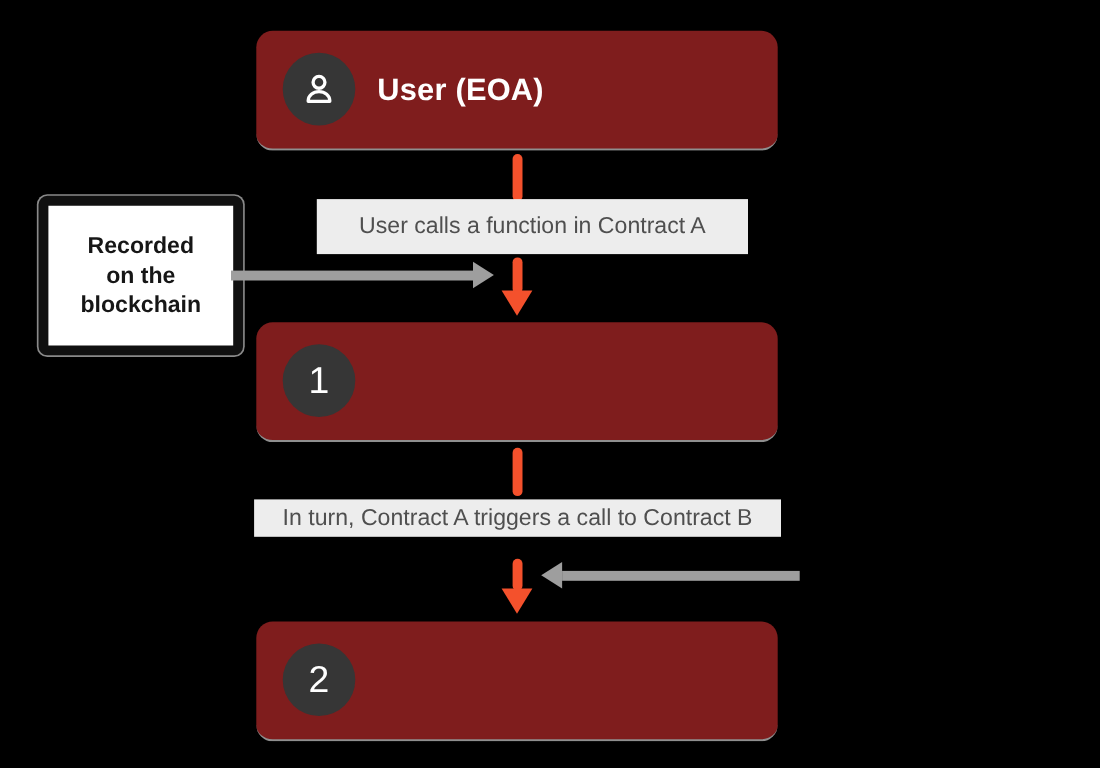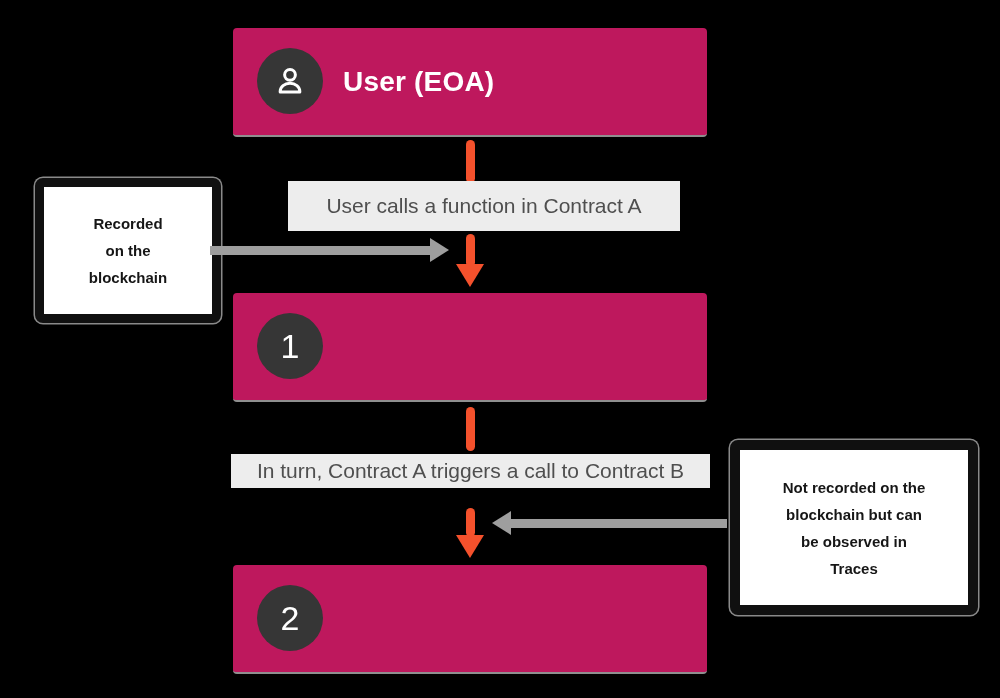--- a/index.html
+++ b/index.html
@@ -3,21 +3,21 @@
 <meta charset="utf-8">
 <style>
   html,body{margin:0;padding:0;background:#000;}
   .canvas{
     position:relative;width:1000px;height:698px;background:#000;overflow:hidden;
     font-family:"Liberation Sans", sans-serif;
   }
   
   .node{
     position:absolute;left:233px;width:474px;height:107px;
-    background:#be185d;border-radius:4px;
+    background:#7f1d1d;border-radius:15px;
     border-bottom:2px solid #8f8f8f;
     display:flex;align-items:center;
   }
   .node-user{top:28px;}
   .node-a{top:293px;}
   .node-b{top:565px;}
   .badge{
     position:absolute;left:24px;top:20px;width:66px;height:66px;border-radius:50%;
     background:#363636;display:flex;align-items:center;justify-content:center;
   }
@@ -52,21 +52,21 @@
   .g-left{left:210px;top:246px;width:220px;}
   .g-right{left:511px;top:519px;width:216px;}
   .ghead{position:absolute;width:0;height:0;border-top:12px solid transparent;border-bottom:12px solid transparent;}
   .gh-right{left:430px;top:238px;border-left:19px solid #9E9E9E;}
   .gh-left{left:492px;top:511px;border-right:19px solid #9E9E9E;}
   
   .note{
     position:absolute;background:#fff;border:9px solid #101010;border-radius:8px;
     box-shadow:0 0 0 1.5px #8a8a8a;
     display:flex;flex-direction:column;align-items:center;justify-content:center;
-    color:#161616;font-weight:700;font-size:15px;line-height:27px;text-align:center;
+    color:#161616;font-weight:700;font-size:21px;line-height:27px;text-align:center;
   }
   .note-left{left:35px;top:178px;width:168px;height:127px;}
   .note-right{left:730px;top:440px;width:228px;height:155px;border-width:10px;}
   .avatar-svg{display:block;}
 </style>
 </head>
 <body>
 
 <div class="canvas">
 
@@ -97,26 +97,20 @@
     <div class="badge">
       <span class="num">1</span>
     </div>
   </div>
 
   <div class="oshaft o2a"></div>
   <div class="flow-label l2">In turn, Contract A triggers a call to Contract B</div>
   <div class="oshaft o2b"></div>
   <div class="ohead oh2"></div>
 
-  <div class="note note-right">
-    <div>Not recorded on the</div>
-    <div>blockchain but can</div>
-    <div>be observed in</div>
-    <div>Traces</div>
-  </div>
   <div class="gshaft g-right"></div>
   <div class="ghead gh-left"></div>
 
   <div class="node node-b">
     <div class="badge">
       <span class="num">2</span>
     </div>
   </div>
 
 </div>

